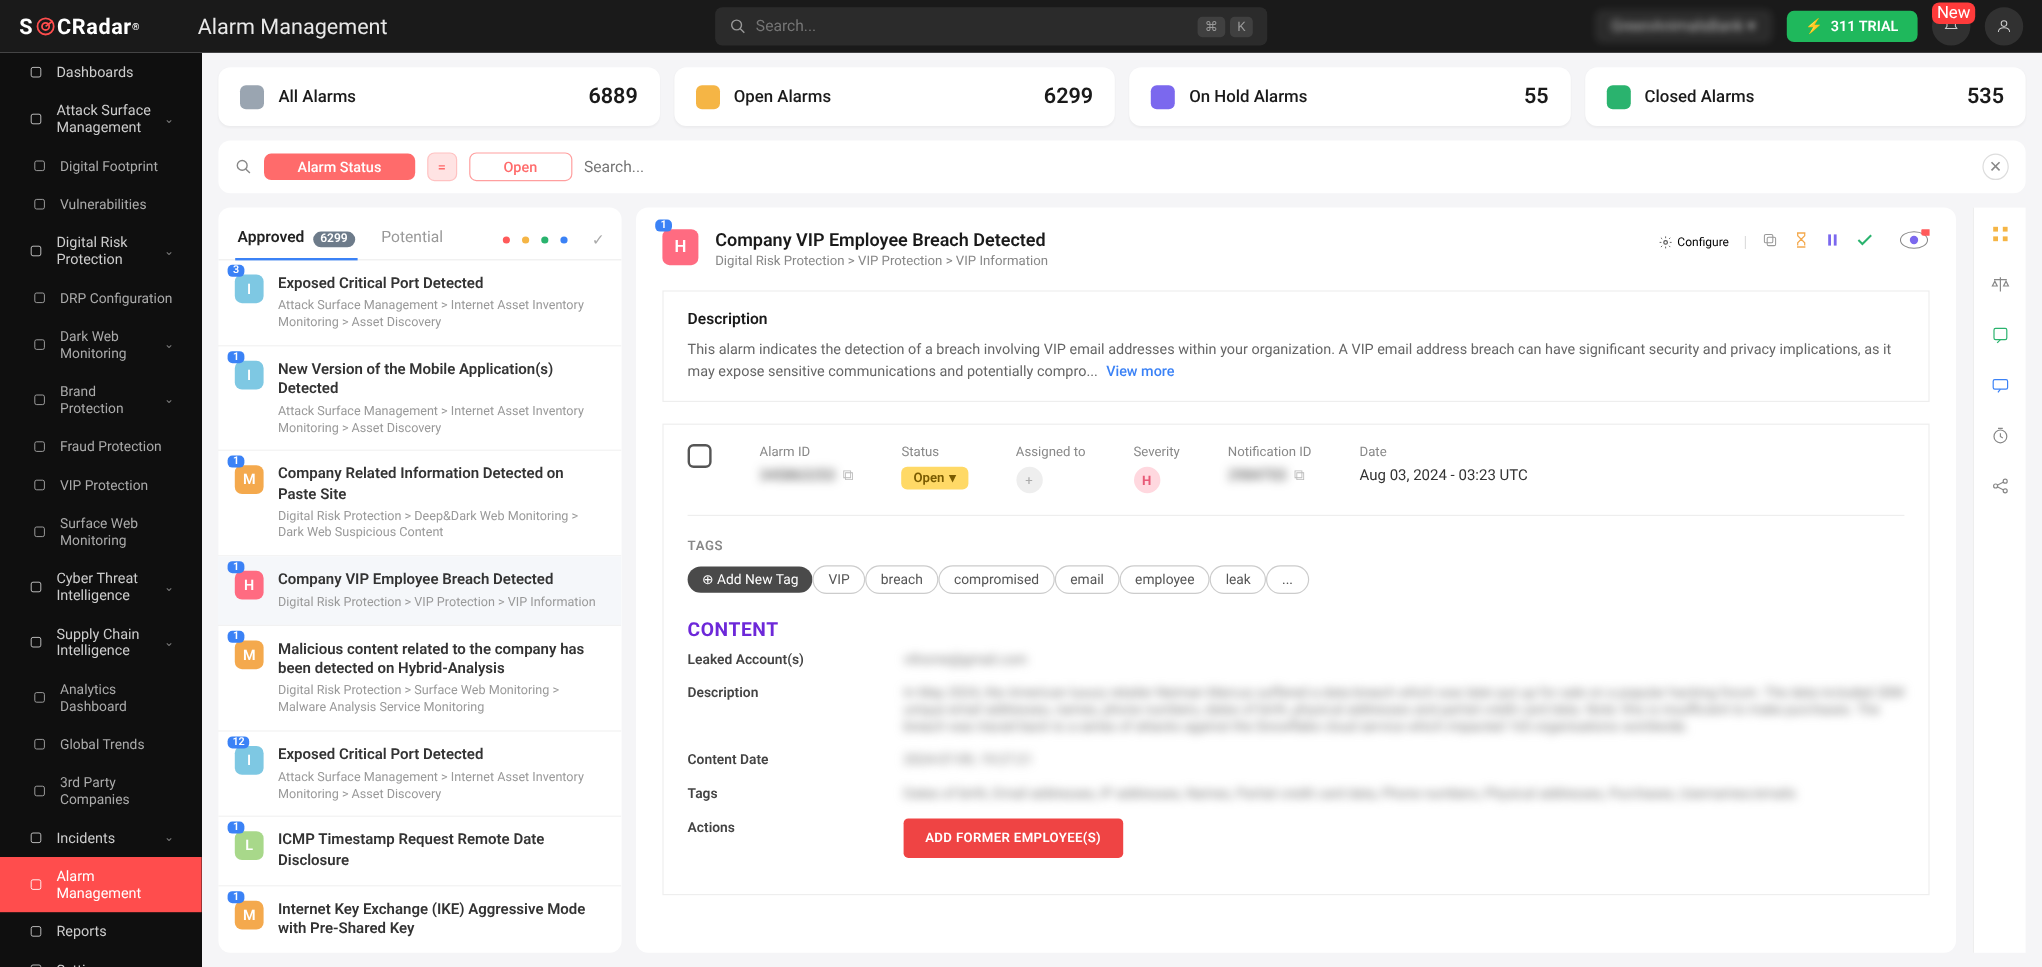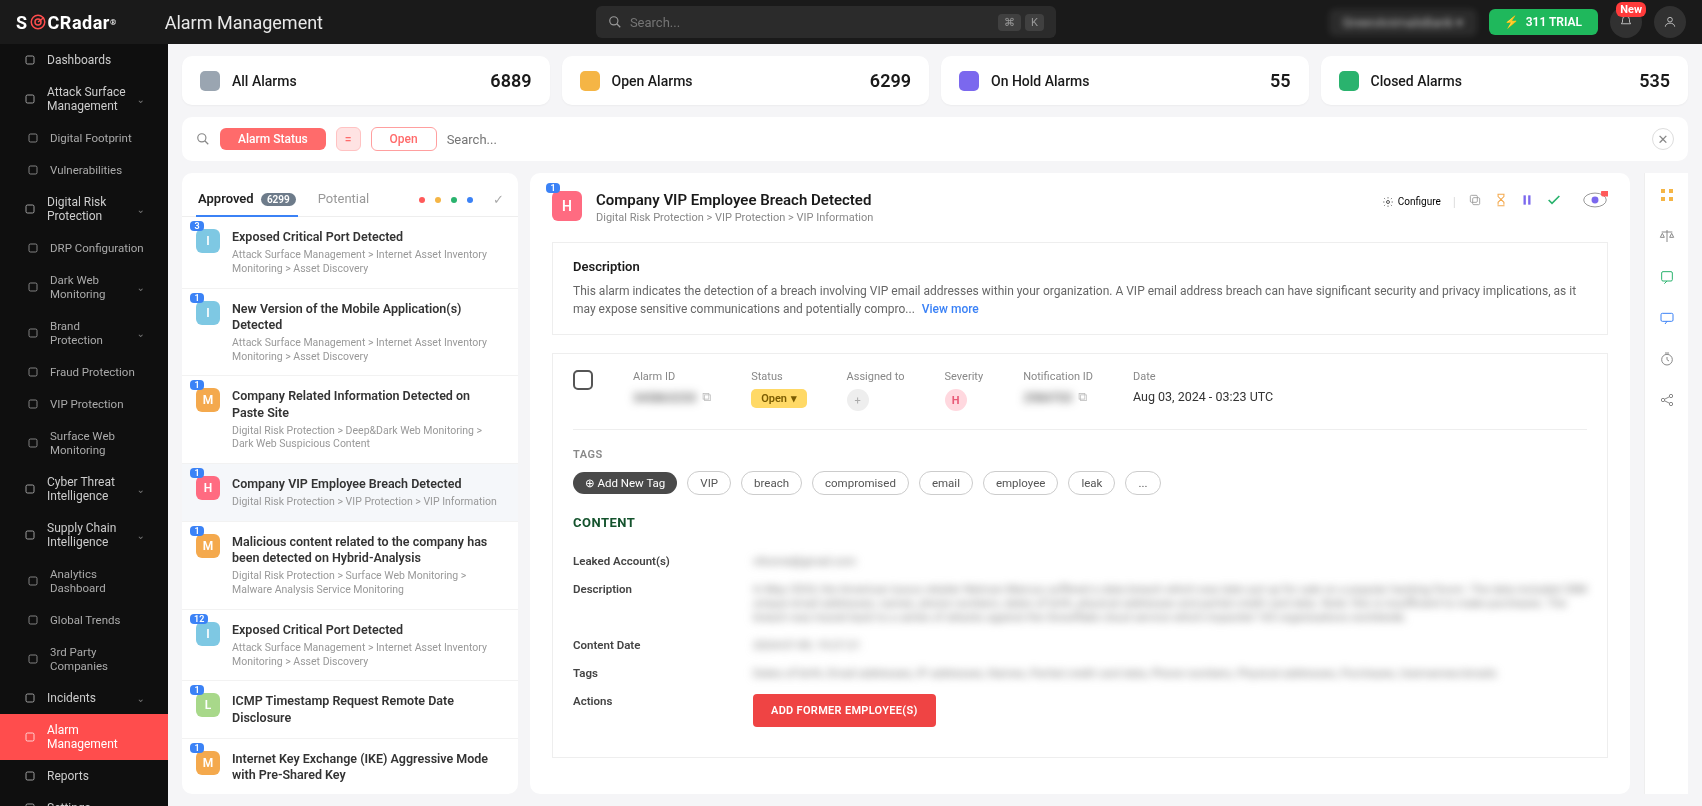--- a/index.html
+++ b/index.html
@@ -8,39 +8,39 @@
 .logo { font-weight: 700; font-size: 18px; letter-spacing: 0.5px; display: flex; align-items: center; }
 .logo-o { color: #ff4d4d; margin: 0 1px; }
 .page-title { margin-left: 48px; font-size: 18px; font-weight: 400; color: #e8e8e8; }
 .top-search { margin: 0 auto; width: 460px; height: 32px; background: rgba(255,255,255,0.08); border-radius: 6px; display: flex; align-items: center; padding: 0 12px; color: #999; }
 .top-search input { background: transparent; border: none; outline: none; color: #ccc; flex: 1; margin-left: 8px; font-size: 13px; }
 .kbd { background: rgba(255,255,255,0.1); padding: 2px 6px; border-radius: 4px; font-size: 11px; margin-left: 4px; }
 .top-right { display: flex; align-items: center; gap: 12px; }
 .account-pill { background: rgba(255,255,255,0.08); padding: 6px 14px; border-radius: 6px; color: #bbb; filter: blur(3px); }
 .trial-btn { background: #1fb85c; color: #fff; padding: 6px 16px; border-radius: 6px; font-weight: 600; font-size: 12px; display:flex; align-items:center; gap:6px;}
 .top-icon { width: 32px; height: 32px; border-radius: 50%; background: rgba(255,255,255,0.1); display: flex; align-items: center; justify-content: center; position: relative; }
-.badge-red { position: absolute; top: -4px; right: -4px; background: #ff3b3b; color: #fff; font-size: 11px; padding: 1px 4px; border-radius: 6px; font-weight: bold; }
+.badge-red { position: absolute; top: -4px; right: -4px; background: #ff3b3b; color: #fff; font-size: 14px; padding: 1px 4px; border-radius: 6px; }
 
 .layout { display: flex; height: calc(100vh - 44px); }
 .sidebar { width: 168px; background: #0f0f0f; color: #ccc; overflow-y: auto; font-size: 12px; }
 .sb-item { display: flex; align-items: center; padding: 9px 23px; gap: 10px; cursor: pointer; position: relative; }
 .sb-item.active { background: #ff4d4d; color: #fff; }
 .sb-item.sub { padding-left: 26px; font-size: 11.5px; color: #aaa; }
 .sb-icon { width: 14px; height: 14px; display: flex; align-items: center; justify-content: center; flex-shrink: 0; }
 .sb-chev { margin-left: auto; font-size: 10px; color: #777; }
 
 .main { flex: 1; display: flex; flex-direction: column; overflow: hidden; }
 .stats-row { display: flex; gap: 12px; padding: 12px 14px 0; }
 .stat-card { flex: 1; background: #fff; border-radius: 10px; padding: 14px 18px; display: flex; align-items: center; box-shadow: 0 1px 2px rgba(0,0,0,0.04); }
 .stat-dot { width: 20px; height: 20px; border-radius: 5px; margin-right: 12px; }
 .stat-label { font-size: 14px; font-weight: 500; }
 .stat-val { margin-left: auto; font-size: 18px; font-weight: 600; }
 
 .filter-bar { margin: 12px 14px 0; background: #fff; border-radius: 10px; padding: 10px 14px; display: flex; align-items: center; gap: 10px; }
-.chip { padding: 4px 18px; border-radius: 6px; font-size: 12px; font-weight: 500; }
+.chip { padding: 4px 28px; border-radius: 6px; font-size: 12px; font-weight: 500; }
 .chip.red { background: #ff6b6b; color: #fff; }
 .chip.eq { background: #ffe3e3; color: #ff6b6b; border:1px solid #ffc2c2; padding:4px 8px;}
 .chip.open { border: 1px solid #ff9f9f; color: #ff6b6b; }
 .filter-search { flex: 1; border: none; outline: none; font-size: 13px; color: #888; }
 .close-circle { width: 22px; height: 22px; border-radius: 50%; border: 1px solid #ddd; display: flex; align-items: center; justify-content: center; color: #888; cursor:pointer;}
 
 .content-row { display: flex; gap: 12px; padding: 12px 14px; flex: 1; overflow: hidden; }
 .list-panel { width: 336px; background: #fff; border-radius: 10px; display: flex; flex-direction: column; overflow: hidden; }
 .list-tabs { display: flex; align-items: center; padding: 10px 14px 0; border-bottom: 1px solid #eee; gap: 18px; }
 .tab { padding: 8px 2px 10px; font-size: 13px; color: #999; cursor: pointer; position: relative; }
@@ -80,26 +80,26 @@
 .meta-row { display: flex; gap: 40px; align-items: flex-start; }
 .meta-col { display: flex; flex-direction: column; gap: 6px; }
 .meta-label { font-size: 11px; color: #888; }
 .meta-val { font-size: 12.5px; color: #333; display: flex; align-items: center; gap: 6px; }
 .blur { filter: blur(4px); user-select: none; }
 .checkbox { width: 20px; height: 20px; border: 2px solid #555; border-radius: 5px; }
 .open-badge { background: #ffd966; color: #7a5b00; font-size: 11px; padding: 3px 10px; border-radius: 5px; font-weight: 600; display:flex; align-items:center; gap:4px;}
 .sev-pill { width: 22px; height: 22px; border-radius: 50%; background: #ffd8df; color: #e85a77; display: flex; align-items: center; justify-content: center; font-size: 11px; font-weight: 700; }
 .assign-pill { width: 22px; height: 22px; border-radius: 50%; background: #eee; display:flex;align-items:center;justify-content:center;color:#aaa;font-size:11px;}
 
-.tags-row { display: flex; gap: 10px; flex-wrap: wrap; margin-top: 10px; align-items: center; }
+.tags-row { display: flex; gap: 0; flex-wrap: wrap; margin-top: 10px; align-items: center; }
 .tag { border: 1px solid #ccc; padding: 4px 12px; border-radius: 14px; font-size: 11.5px; color: #555; cursor:pointer;}
 .tag.add { background: #4a4a4a; color: #fff; border: none; display:flex; align-items:center; gap:5px;}
 
 .content-sec { margin-top: 20px; }
-.content-sec h4 { font-size: 13px; font-weight: 700; letter-spacing: 0.5px; color: #14532d; margin-bottom: 24px; }
+.content-sec h4 { font-size: 16px; font-weight: 700; letter-spacing: 0.5px; color: #6d28d9; margin-bottom: 8px; }
 .kv-row { display: flex; margin-bottom: 14px; font-size: 11.5px; }
 .kv-label { width: 180px; color: #444; font-weight: 600; }
 .kv-val { flex: 1; color: #777; }
 .add-emp-btn { background: #ef4444; color: #fff; padding: 10px 18px; border: none; border-radius: 4px; font-size: 11px; font-weight: 600; letter-spacing: 0.3px; cursor:pointer;}
 
 .right-rail { width: 44px; background: #fff; border-left: 1px solid #eee; display: flex; flex-direction: column; align-items: center; padding: 14px 0; gap: 22px; color: #999; margin-left: 2px;}
 .right-rail .ic { cursor: pointer; }
 
 hr.divider { border: none; border-top: 1px solid #eee; margin: 18px 0; }
 .copy-ic { color:#bbb; cursor:pointer; }

